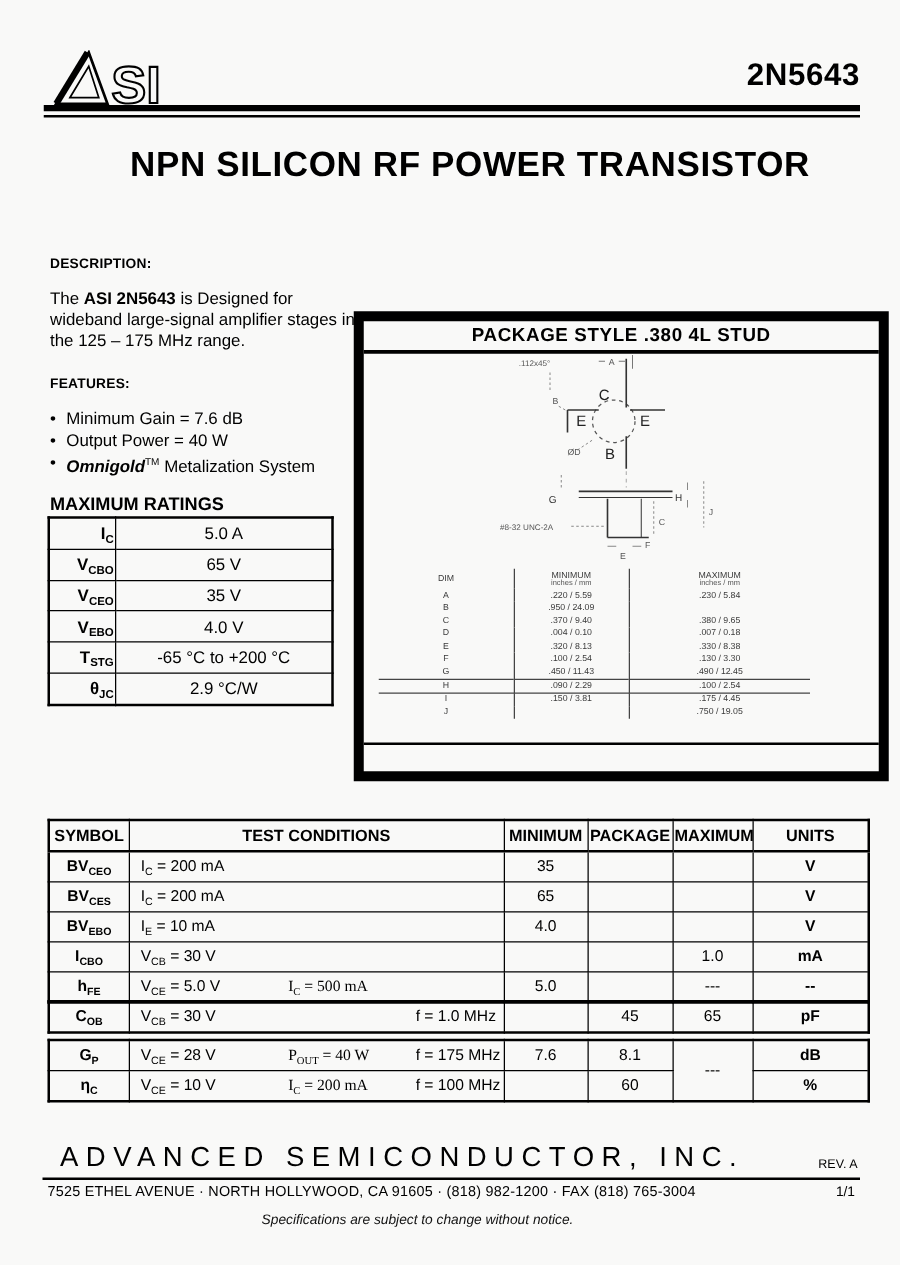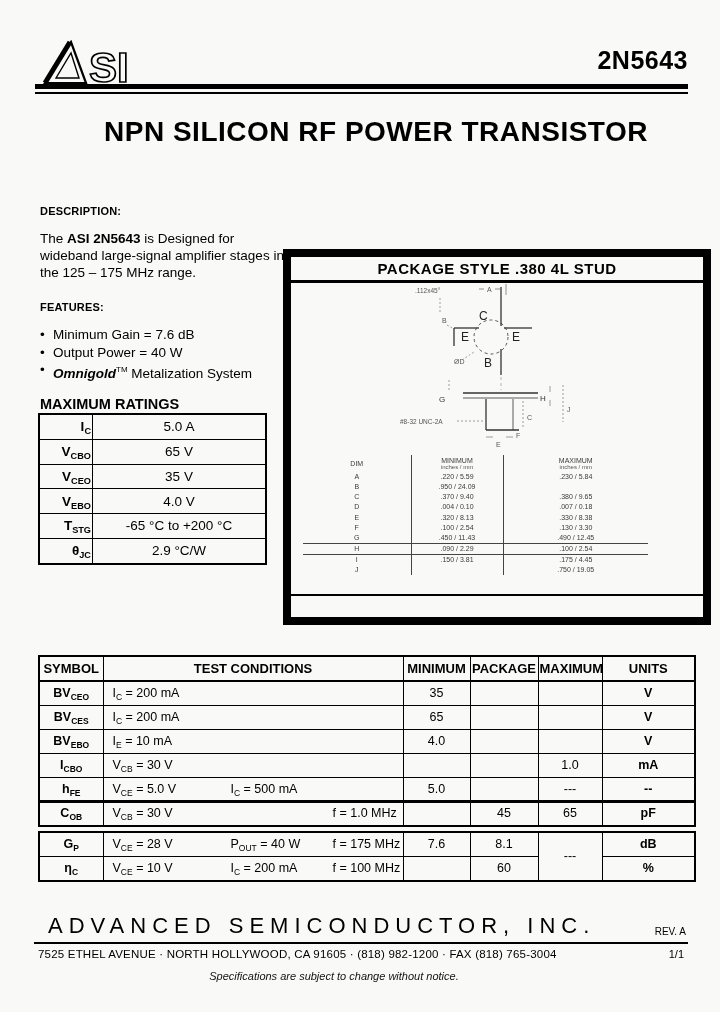--- a/index.html
+++ b/index.html
@@ -54,21 +54,21 @@
   table.chars{position:absolute;left:38px;border-collapse:collapse;border:2.5px solid #000;
               table-layout:fixed;width:656px;}
   table.chars td{border:1.2px solid #000;font-size:12.5px;line-height:1;height:21px;}
   table.chars td.hd{font-weight:bold;text-align:center;font-size:13px;height:21px;border-bottom:2px solid #000;}
   table.chars td.sym{text-align:center;font-weight:bold;}
   table.chars td.num{text-align:center;}
   table.chars td.un{text-align:center;font-weight:bold;}
   table.chars td.tc{padding-left:9px;}
   .cseg{display:inline-block;}
   .cw1{width:118px;}
-  .cw2{width:102px;}
+  .cw2{width:102px;font-family:Liberation Serif, serif;}
   col.co-sym{width:64px;}col.co-tc{width:300px;}col.co-min{width:67px;}
   col.co-typ{width:68px;}col.co-max{width:64px;}col.co-un{width:93px;}
   .t1{top:655px;}
   .t2{top:800px;}
   .t3{top:819px;margin-top:12px;}
 
   
   .company{position:absolute;left:48px;top:913px;font-size:22px;letter-spacing:6px;}
   .rev{position:absolute;right:34px;top:926px;font-size:10px;}
   .footer-rule{position:absolute;left:34px;top:942px;width:654px;height:2px;background:#000;}

